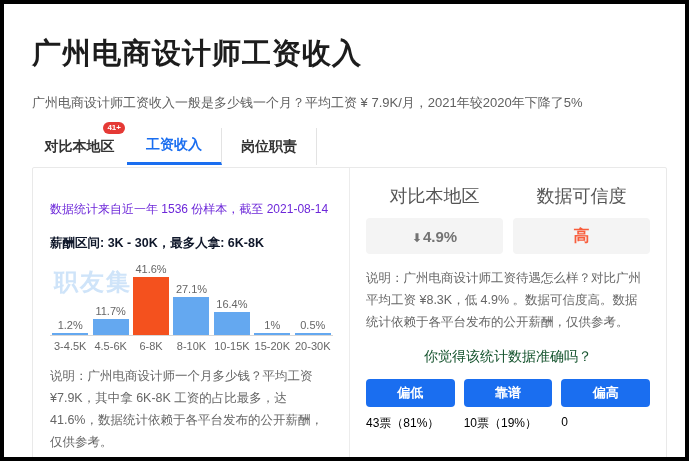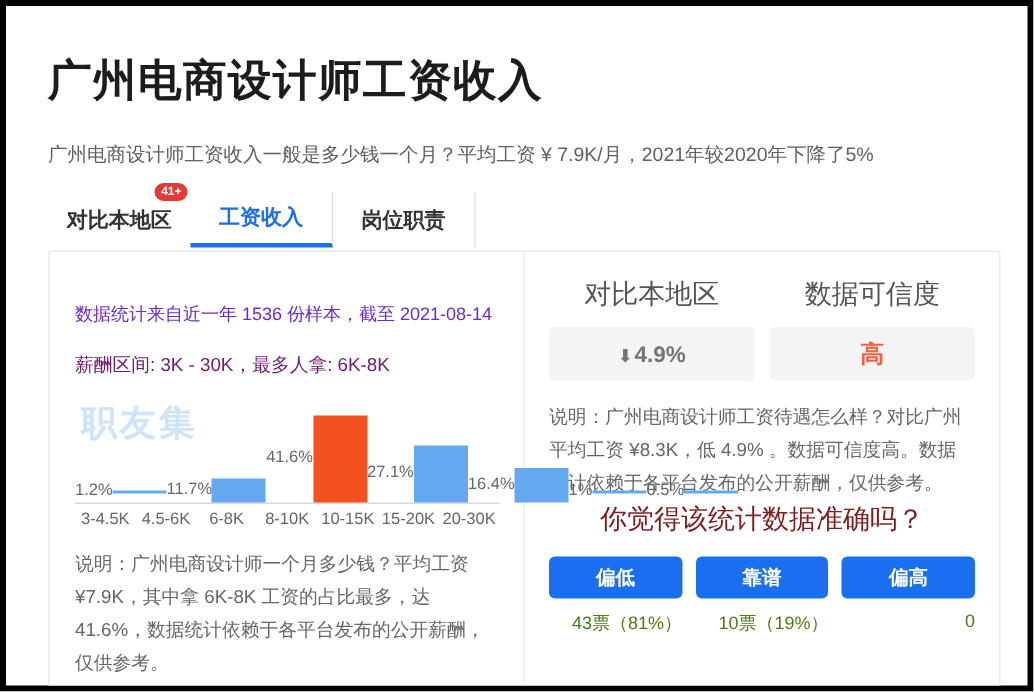--- a/index.html
+++ b/index.html
@@ -35,57 +35,57 @@
     display:flex; margin-top:2px; background:#fff;
   }
   .left-panel { width:317px; border-right:1px solid #ececec; padding:20px 16px 14px 17px; }
   .right-panel { flex:1; padding:14px 16px 14px 16px; }
 
   
   .salary-line { display:flex; align-items:flex-end; }
   .salary-amount { color:#1a6ef0; font-size:38px; font-weight:700; line-height:1; letter-spacing:1px; }
   .salary-unit { font-size:14px; font-weight:700; color:#333; margin-left:2px; margin-bottom:3px; }
   .sample-note { margin-top:13px; font-size:12px; color:#6d28d9; }
-  .range-note { margin-top:17px; font-size:12.5px; font-weight:400; color:#701a75; }
+  .range-note { margin-top:17px; font-size:12.5px; font-weight:700; color:#0f172a; }
 
   
   .chart-wrap { position:relative; margin-top:8px; }
   .watermark {
     position:absolute; left:4px; top:6px; font-size:24px; font-weight:700;
     color:#cfe4f9; letter-spacing:2px; z-index:1;
   }
   .chart { display:flex; align-items:flex-end; height:76px; border-bottom:1px solid #d8d8d8; position:relative; z-index:2; }
-  .bar-col { flex:1; display:flex; flex-direction:row; align-items:center; justify-content:flex-end; }
+  .bar-col { flex:1; display:flex; flex-direction:column; align-items:center; justify-content:flex-end; }
   .bar-label { font-size:11px; color:#666; margin-bottom:2px; white-space:nowrap; }
   .bar { width:36px; }
   .axis { display:flex; margin-top:4px; }
   .axis .tick { flex:1; text-align:center; font-size:11px; color:#666; white-space:nowrap; }
   .left-note { margin-top:14px; font-size:12.5px; color:#666; line-height:1.75; }
 
   
   .metric-row { display:flex; gap:10px; margin-top:2px; }
   .metric { flex:1; }
   .metric-title { text-align:center; font-size:18px; color:#555; margin-bottom:10px; }
   .metric-box {
     background:#f4f4f4; border-radius:4px; height:36px;
     display:flex; align-items:center; justify-content:center;
   }
   .metric-local { color:#737373; font-weight:700; font-size:15px; }
   .metric-local .arrow { font-size:12px; margin-right:1px; }
   .metric-trust { color:#f85d3c; font-weight:700; font-size:16px; }
   .right-note { margin-top:14px; font-size:12.5px; color:#666; line-height:1.75; }
-  .poll-question { text-align:center; font-size:18px; color:#7f1d1d; }
+  .poll-question { margin-top:14px; text-align:center; font-size:14px; color:#14532d; }
   .poll-buttons { display:flex; gap:9px; margin-top:13px; }
   .poll-btn {
     flex:1; height:28px; background:#1a6ef0; color:#fff; border:none; border-radius:4px;
     font-size:13px; font-weight:700; font-family:inherit; cursor:pointer;
     display:flex; align-items:center; justify-content:center;
   }
   .poll-counts { display:flex; gap:9px; margin-top:8px; }
-  .poll-count { flex:1; text-align:right; font-size:12px; color:#4d7c0f; }
+  .poll-count { flex:1; text-align:left; font-size:12px; color:#000000; }
 </style>
 </head>
 <body>
 
 <div class="frame">
   <div class="page">
 
     <h1 class="page-title">广州电商设计师工资收入</h1>
     <div class="page-subtitle">广州电商设计师工资收入一般是多少钱一个月？平均工资 ¥ 7.9K/月，2021年较2020年下降了5%</div>
 

